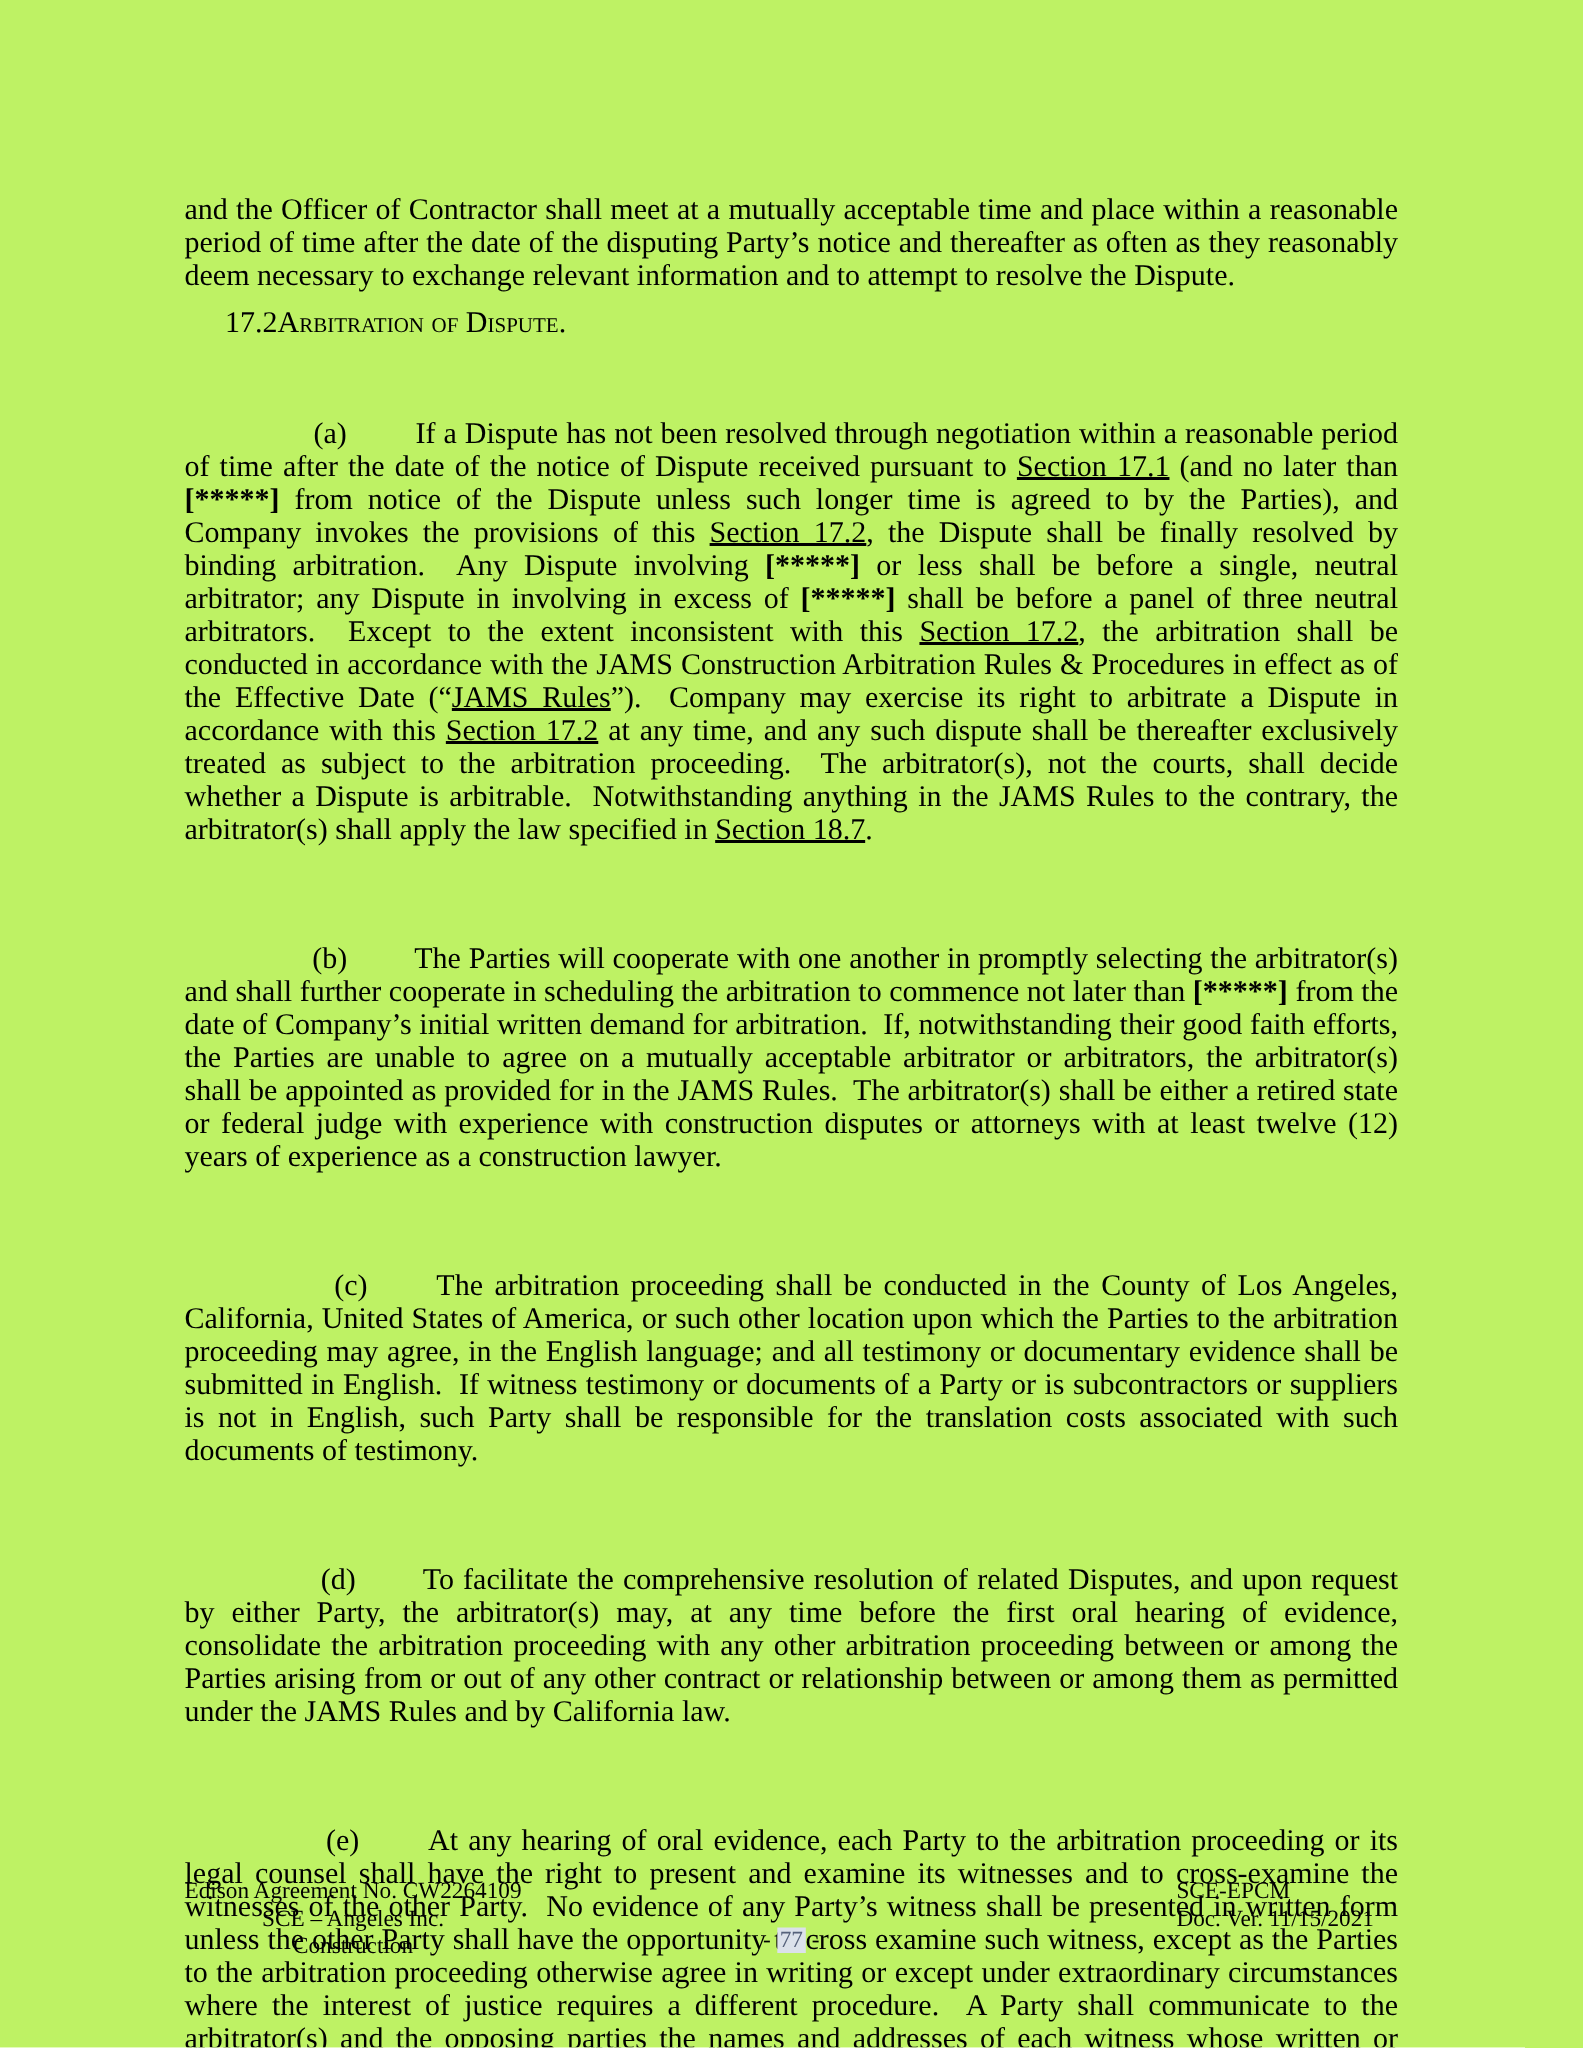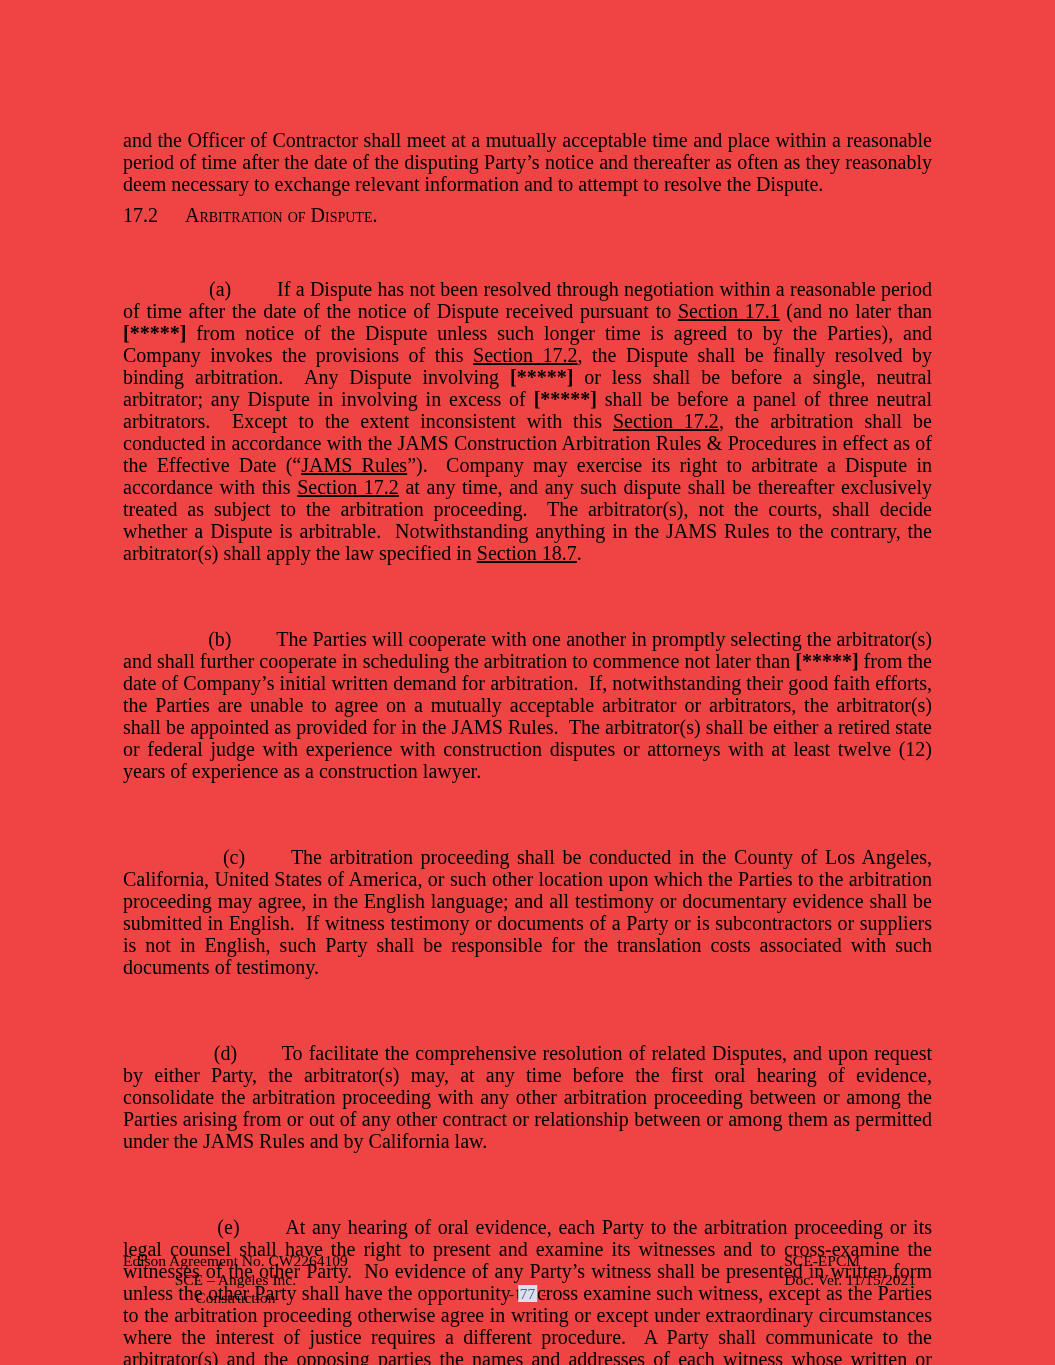--- a/index.html
+++ b/index.html
@@ -1,19 +1,19 @@
 <!DOCTYPE html>
 <html style="--field-bg: #dbe1ea; --field-fg: #55617a;"><head>
 <meta charset="utf-8">
 <style>
   html,body{margin:0;padding:0;background:#ffffff;}
   .page{
     position:relative;
     width:1055px;height:1365px;
-    background:#ef4444;
+    background:#bef264;
     font-family:"Liberation Serif","DejaVu Serif",serif;
     color:#000000;
     overflow:hidden;
   }
   .body-text{
     position:absolute;
     left:123px;right:123px;top:129px;
   }
   .para{
     margin:0 0 20px 0;
@@ -27,21 +27,21 @@
     display:inline-block;
     margin-left:54px;
     width:68px;
     white-space:pre;
   }
   .heading{
     margin:0 0 30px 0;
     font-size:20px;
     line-height:22px;
   }
-  .hnum{display:inline-block;width:62px;}
+  .hnum{display:inline-block;width:62px;text-align:right;}
   .htitle{
     font-variant:small-caps;
   }
   .b{font-weight:bold;}
   .u{text-decoration:underline;}
   .footer{
     position:absolute;
     left:123px;right:123px;top:1252px;
     font-size:15.5px;
     line-height:18.6px;

